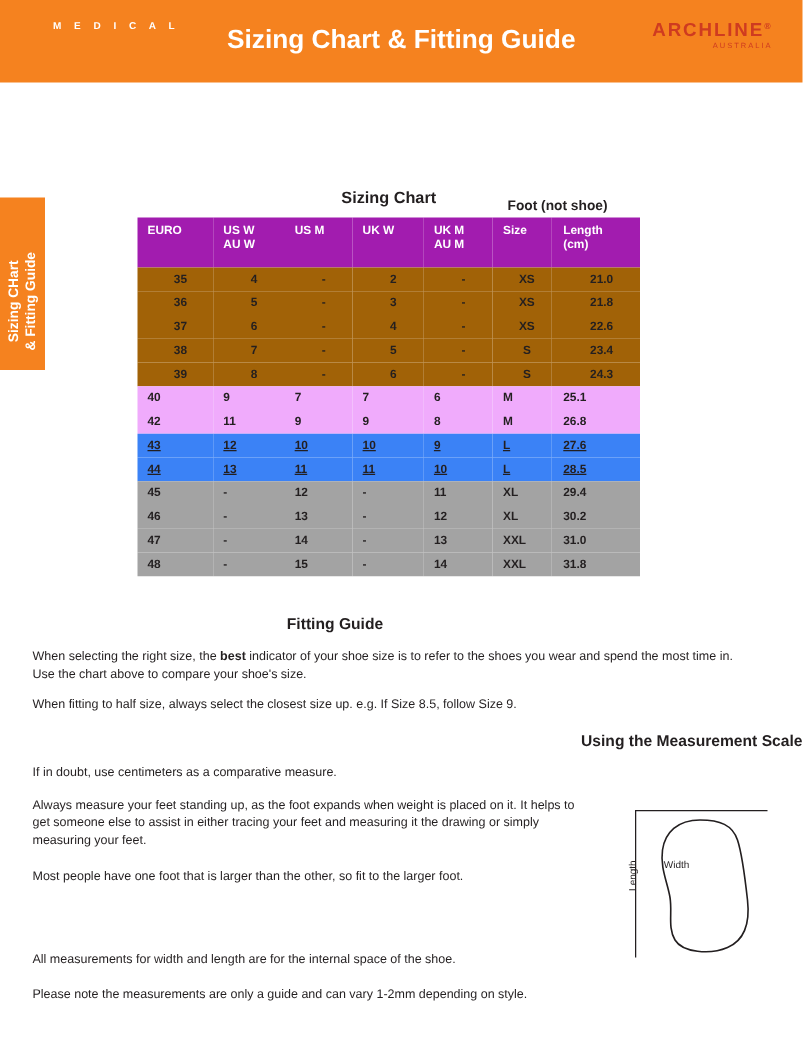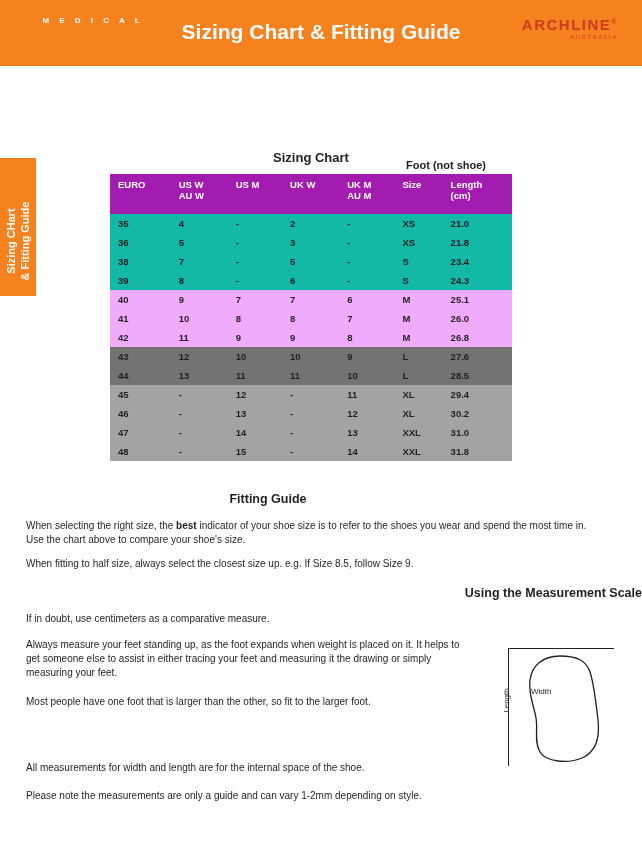--- a/index.html
+++ b/index.html
@@ -128,23 +128,23 @@
   }
   table.sizing th.last { padding-left: 10px; }
   table.sizing td {
     padding: 4px 0 4px 8px;
     color: #231f20;
     font-weight: bold;
     font-size: 9.5px;
     border: none;
   }
   table.sizing td.last { padding-left: 10px; }
-  tr.band-a td { background: #14b8a6; }
+  tr.band-a td { background: #a16207; text-align: center; }
   tr.band-b td { background: #f0abfc; }
-  tr.band-c td { background: #737373; }
+  tr.band-c td { background: #3b82f6; text-decoration: underline; }
   tr.band-d td { background: #a3a3a3; }
 
   
   .fit-title {
     position: absolute;
     left: 0; top: 492px;
     width: 536px;
     text-align: center;
     font-size: 12.5px;
     font-weight: bold;
@@ -250,20 +250,29 @@
       <tr class="band-a">
         <td>36</td>
         <td>5</td>
         <td>-</td>
         <td>3</td>
         <td>-</td>
         <td>XS</td>
         <td class="last">21.8</td>
       </tr>
       <tr class="band-a">
+        <td>37</td>
+        <td>6</td>
+        <td>-</td>
+        <td>4</td>
+        <td>-</td>
+        <td>XS</td>
+        <td class="last">22.6</td>
+      </tr>
+      <tr class="band-a">
         <td>38</td>
         <td>7</td>
         <td>-</td>
         <td>5</td>
         <td>-</td>
         <td>S</td>
         <td class="last">23.4</td>
       </tr>
       <tr class="band-a">
         <td>39</td>
@@ -275,29 +284,20 @@
         <td class="last">24.3</td>
       </tr>
       <tr class="band-b">
         <td>40</td>
         <td>9</td>
         <td>7</td>
         <td>7</td>
         <td>6</td>
         <td>M</td>
         <td class="last">25.1</td>
-      </tr>
-      <tr class="band-b">
-        <td>41</td>
-        <td>10</td>
-        <td>8</td>
-        <td>8</td>
-        <td>7</td>
-        <td>M</td>
-        <td class="last">26.0</td>
       </tr>
       <tr class="band-b">
         <td>42</td>
         <td>11</td>
         <td>9</td>
         <td>9</td>
         <td>8</td>
         <td>M</td>
         <td class="last">26.8</td>
       </tr>

